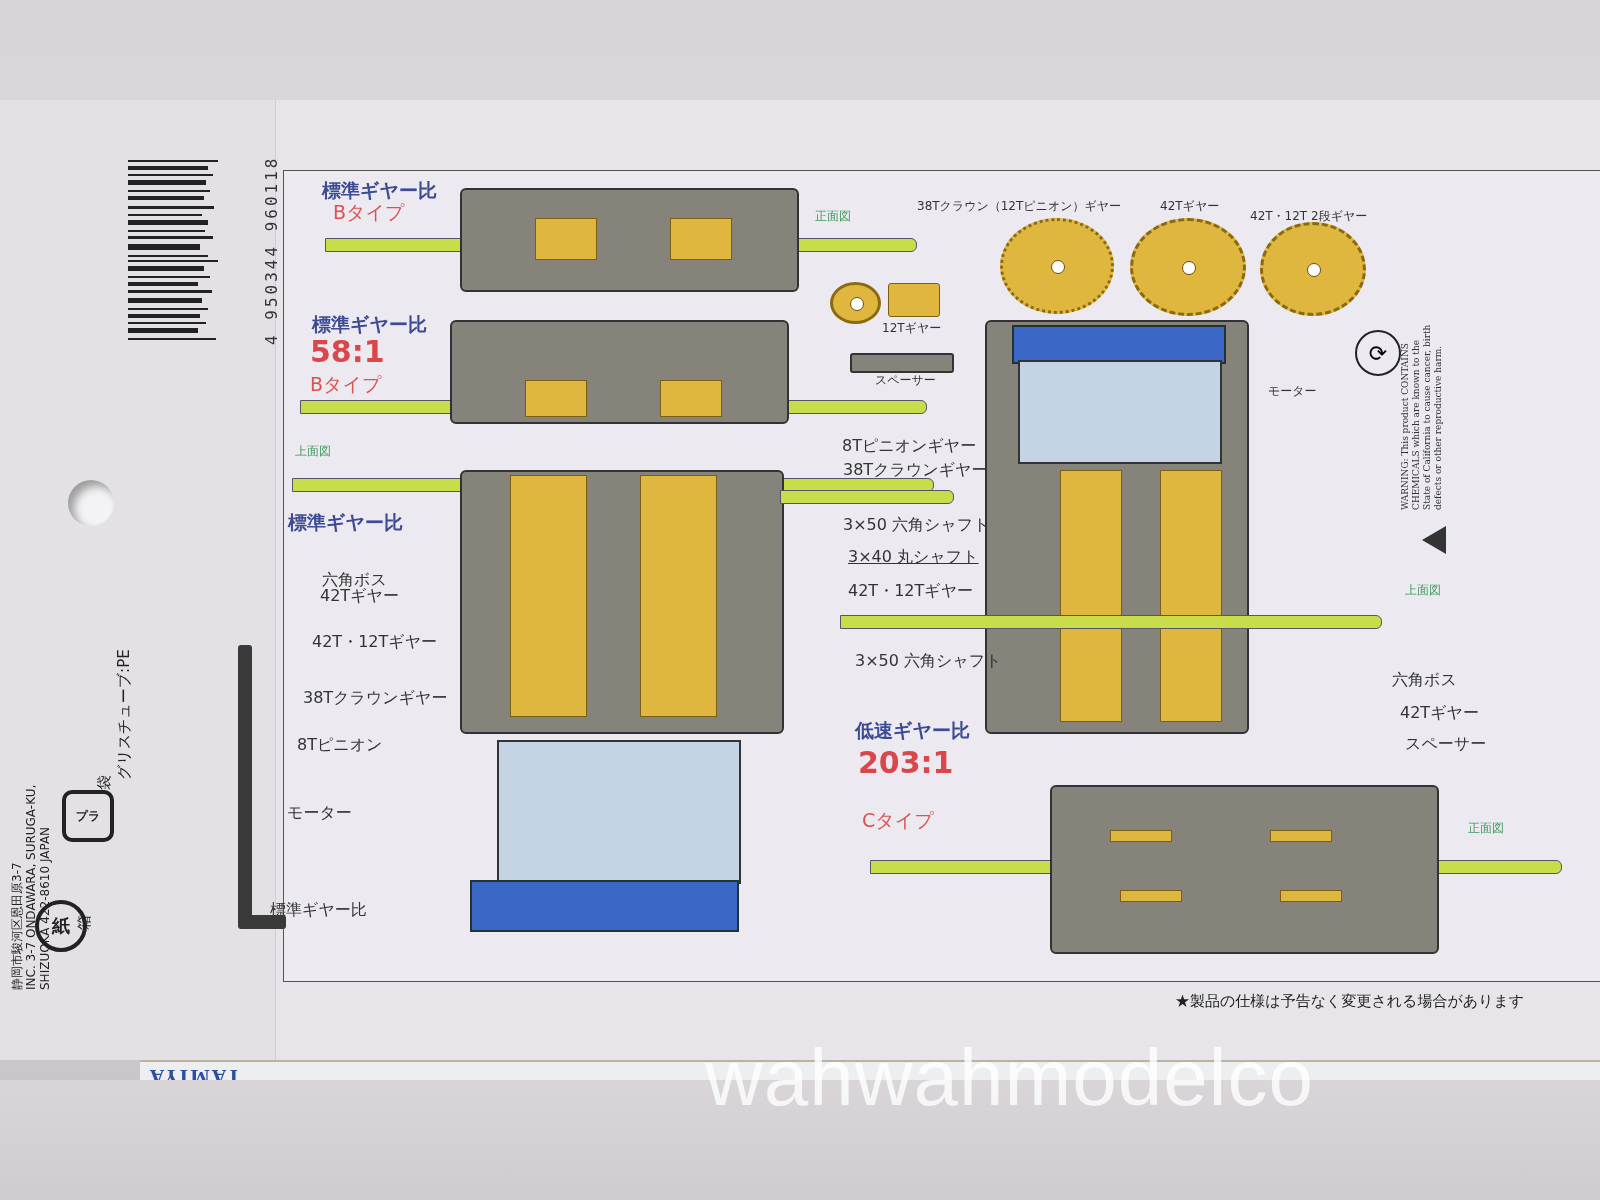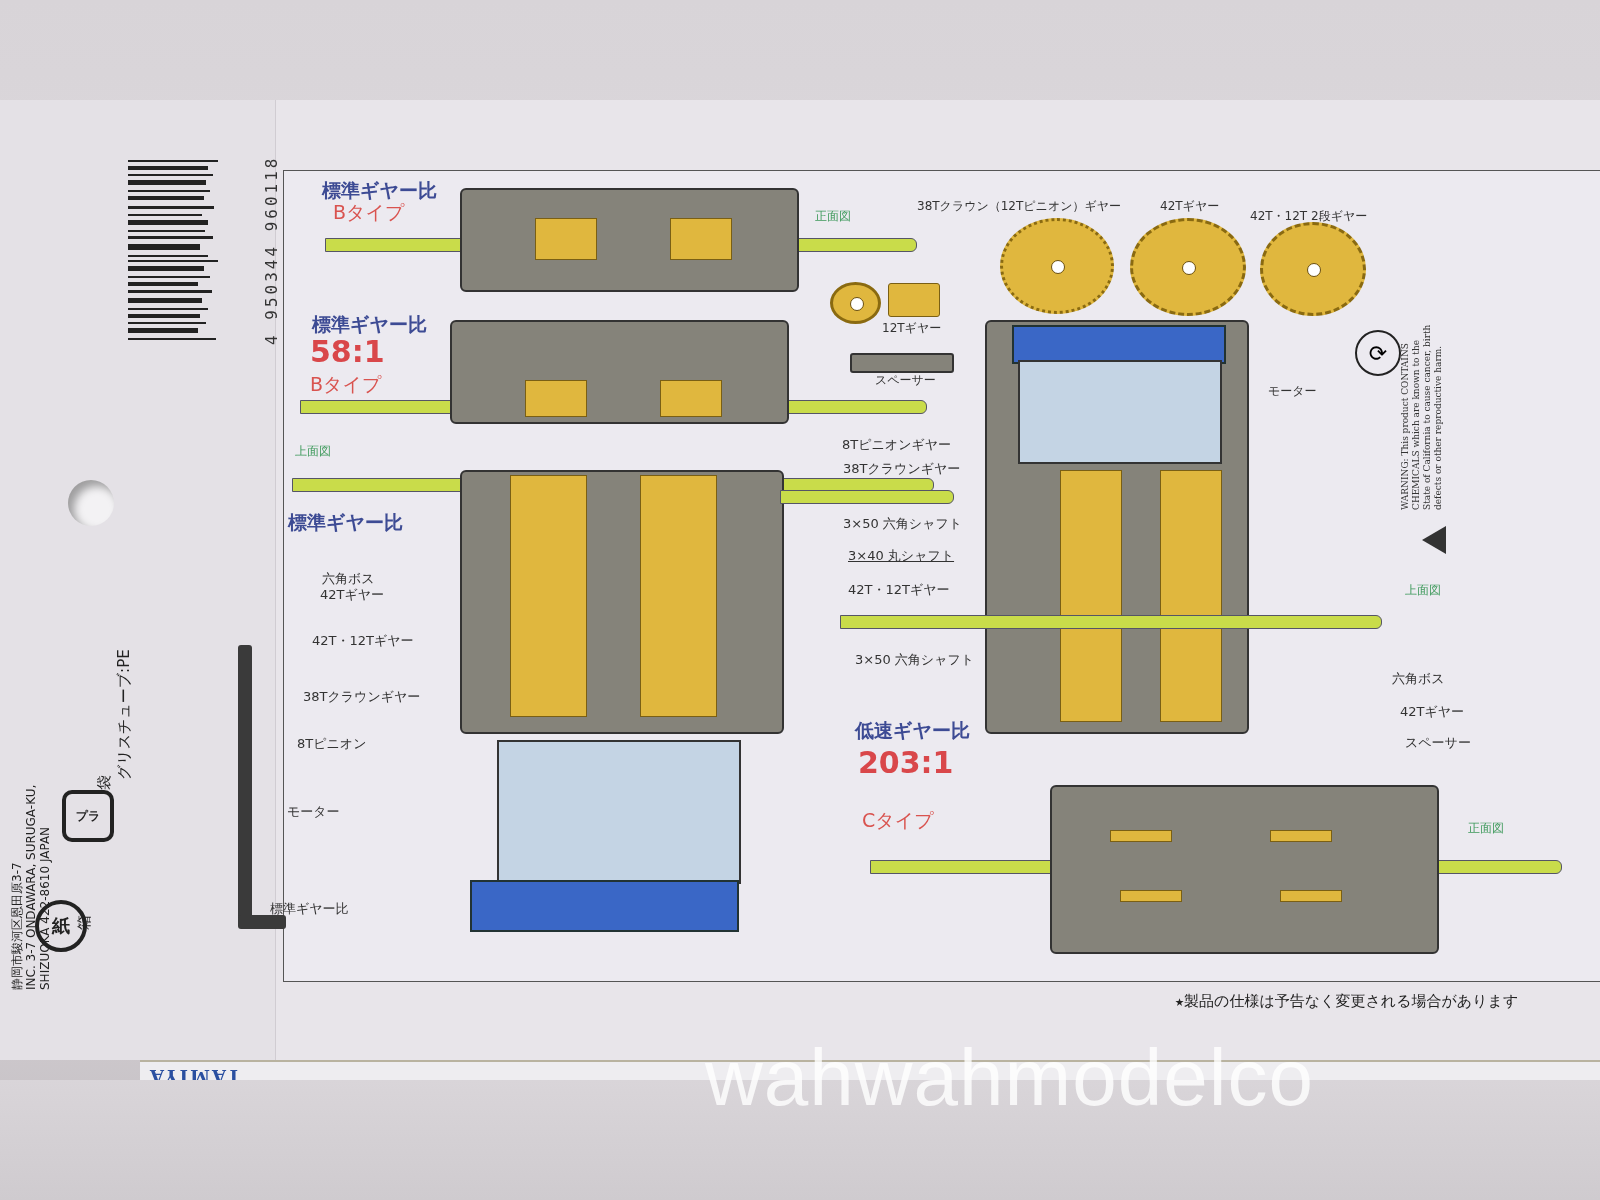--- a/index.html
+++ b/index.html
@@ -8,33 +8,33 @@
   .floor{position:absolute;left:0;right:0;top:1080px;bottom:0;background:linear-gradient(180deg,#d9d5d9,#cfcbcf);}
   .box-top{position:absolute;left:0;top:100px;width:1600px;height:960px;background:#e8e5ea;}
   .box-flap{position:absolute;left:0;top:100px;width:275px;height:960px;background:#e4e1e6;border-right:1px solid #d0ccd2;}
   .hole{position:absolute;left:68px;top:480px;width:46px;height:46px;border-radius:50%;background:#f3f2f4;box-shadow:inset 6px 6px 8px rgba(0,0,0,.35);}
   .barcode{position:absolute;left:128px;top:160px;width:110px;height:190px;}
   .barcode-num{position:absolute;left:210px;top:330px;transform:rotate(-90deg);transform-origin:left top;font-size:16px;color:#333;letter-spacing:3px;font-family:"DejaVu Sans Mono",monospace;white-space:nowrap;}
   .addr{position:absolute;left:10px;top:990px;transform:rotate(-90deg);transform-origin:left top;font-size:12px;color:#222;line-height:14px;white-space:nowrap;}
   .recycle-label{position:absolute;font-size:15px;color:#222;white-space:nowrap;transform:rotate(-90deg);transform-origin:left top;}
   .recycle-icon{position:absolute;width:44px;height:44px;border:4px solid #222;border-radius:50%;display:flex;align-items:center;justify-content:center;font-size:18px;font-weight:bold;color:#222;}
   .diagram{position:absolute;left:283px;top:170px;width:1317px;height:810px;border-top:1px solid #555;border-left:1px solid #555;border-bottom:1px solid #555;background:#eceaf0;}
-  .lbl{position:absolute;font-size:13px;color:#333;white-space:nowrap;}
+  .lbl{position:absolute;font-size:16px;color:#333;white-space:nowrap;}
   .title-blue{position:absolute;font-size:19px;color:#3d4b94;font-weight:bold;white-space:nowrap;}
   .title-red{position:absolute;font-size:19px;color:#d9534f;white-space:nowrap;}
   .ratio-red{position:absolute;font-size:30px;color:#d9474a;font-weight:bold;white-space:nowrap;}
   .title-green{position:absolute;font-size:12px;color:#3f9a5c;white-space:nowrap;}
   .shaft{position:absolute;height:12px;background:#c9dc4a;border:1px solid #556;border-radius:0 6px 6px 0;}
   .case{position:absolute;background:#85837a;border:2px solid #333;border-radius:6px;}
   .gear-band{position:absolute;background:#e0b73e;border:1px solid #7a5f14;}
   .motor{position:absolute;background:#c4d4e4;border:2px solid #333;}
   .motor-cap{position:absolute;background:#3a67c6;border:2px solid #233;}
   .round-gear{position:absolute;border-radius:50%;background:#e0b73e;border:3px dotted #8a6a10;}
   .round-gear::after{content:"";position:absolute;left:50%;top:50%;width:12px;height:12px;margin:-6px;border-radius:50%;background:#fff;border:1px solid #6a4f10;}
-  .footnote{position:absolute;left:1175px;top:992px;font-size:15px;color:#222;font-family:Liberation Mono, monospace;white-space:nowrap;}
+  .footnote{position:absolute;left:1175px;top:992px;font-size:15px;color:#222;font-family:Liberation Serif, serif;white-space:nowrap;}
   .side-panel{position:absolute;left:140px;top:1060px;width:1460px;height:55px;background:#eeedf0;border-top:2px solid #b9b3a0;}
   .tamiya{position:absolute;left:140px;top:1090px;width:112px;height:30px;background:linear-gradient(90deg,#3a7dc8 50%,#d93a3a 50%);}
   .tamiya-text{position:absolute;left:148px;top:1066px;font-size:18px;color:#2a4fa0;font-weight:bold;transform:rotate(180deg);letter-spacing:2px;font-family:"DejaVu Serif",serif;}
   .watermark{position:absolute;left:705px;top:1032px;font-size:80px;color:rgba(255,255,255,.8);font-family:"Liberation Sans",sans-serif;letter-spacing:1px;white-space:nowrap;}
   .warning{position:absolute;left:1400px;top:510px;transform:rotate(-90deg);transform-origin:left top;font-size:9px;color:#333;font-family:"DejaVu Serif",serif;line-height:11px;white-space:nowrap;}
   .recyc-circle{position:absolute;left:1355px;top:330px;width:42px;height:42px;border:2px solid #222;border-radius:50%;display:flex;align-items:center;justify-content:center;font-size:22px;}
   .triangle{position:absolute;left:1420px;top:528px;width:0;height:0;border-left:14px solid transparent;border-right:14px solid transparent;border-bottom:24px solid #333;transform:rotate(-90deg);}
 </style>
 </head>
 <body>

